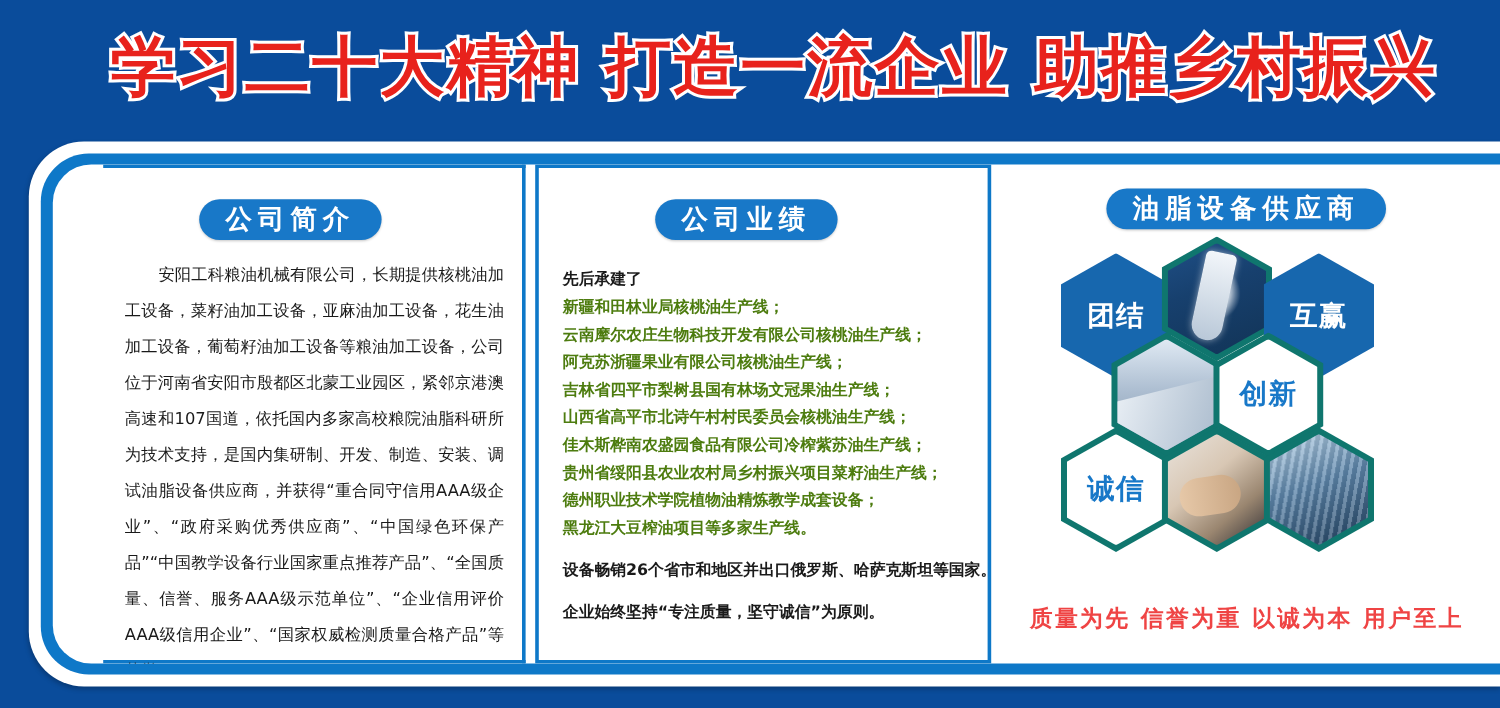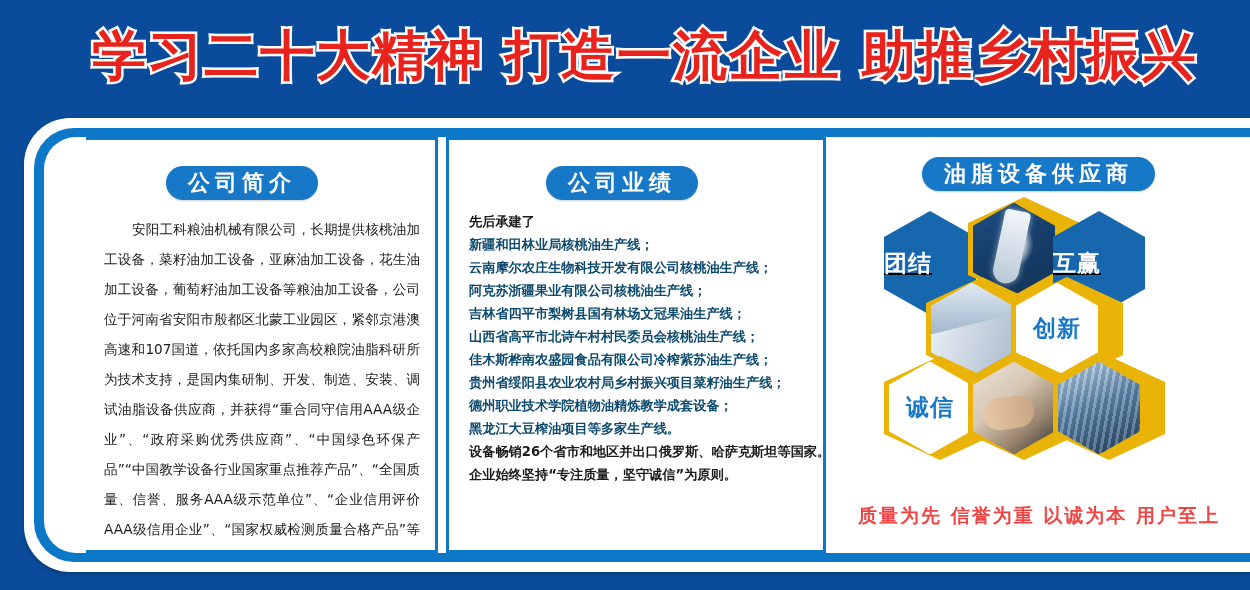--- a/index.html
+++ b/index.html
@@ -80,36 +80,36 @@
     font-family:"DejaVu Sans","Liberation Sans",sans-serif;
     text-indent:28px;
   }
 
   
   .body-mid{
     position:absolute;left:20px;top:70px;width:376px;
     font-size:13.2px;line-height:23px;
     font-family:"DejaVu Sans","Liberation Sans",sans-serif;
   }
-  .line-dark{color:#1A1A1A;font-weight:bold;}
-  .line-red{color:#0c4a6e;font-weight:bold;}
+  .line-dark{color:#1A1A1A;font-weight:bold;margin-top:12px;}
+  .line-red{color:#4d7c0f;font-weight:bold;}
 
   
   .hex-area{position:absolute;left:0;top:58px;width:426px;height:300px;}
   .hex{
     position:absolute;width:92px;height:104px;
     clip-path:polygon(50% 0%,100% 25%,100% 75%,50% 100%,0% 75%,0% 25%);
-    display:flex;align-items:center;justify-content:flex-start;text-decoration:underline;
+    display:flex;align-items:center;justify-content:center;
   }
   .hex-solid{background:#1767AE;}
   .hex-solid .hex-label{color:#FFFFFF;}
   .hex-ring{
-    position:absolute;width:112px;height:104px;
-    clip-path:polygon(50% 0%,100% 25%,100% 75%,50% 100%,0% 75%,0% 25%);
-    background:#eab308;
+    position:absolute;width:92px;height:104px;
+    clip-path:polygon(50% 0%,100% 25%,100% 75%,50% 100%,0% 75%,0% 25%);
+    background:#0f766e;
   }
   .hex-ring-in{
     position:absolute;left:5px;top:5.6px;width:82px;height:92.8px;
     clip-path:polygon(50% 0%,100% 25%,100% 75%,50% 100%,0% 75%,0% 25%);
     background:#FFFFFF;
     display:flex;align-items:center;justify-content:center;
   }
   .hex-label{
     font-size:23px;font-weight:bold;letter-spacing:1px;
     color:#1878C8;

